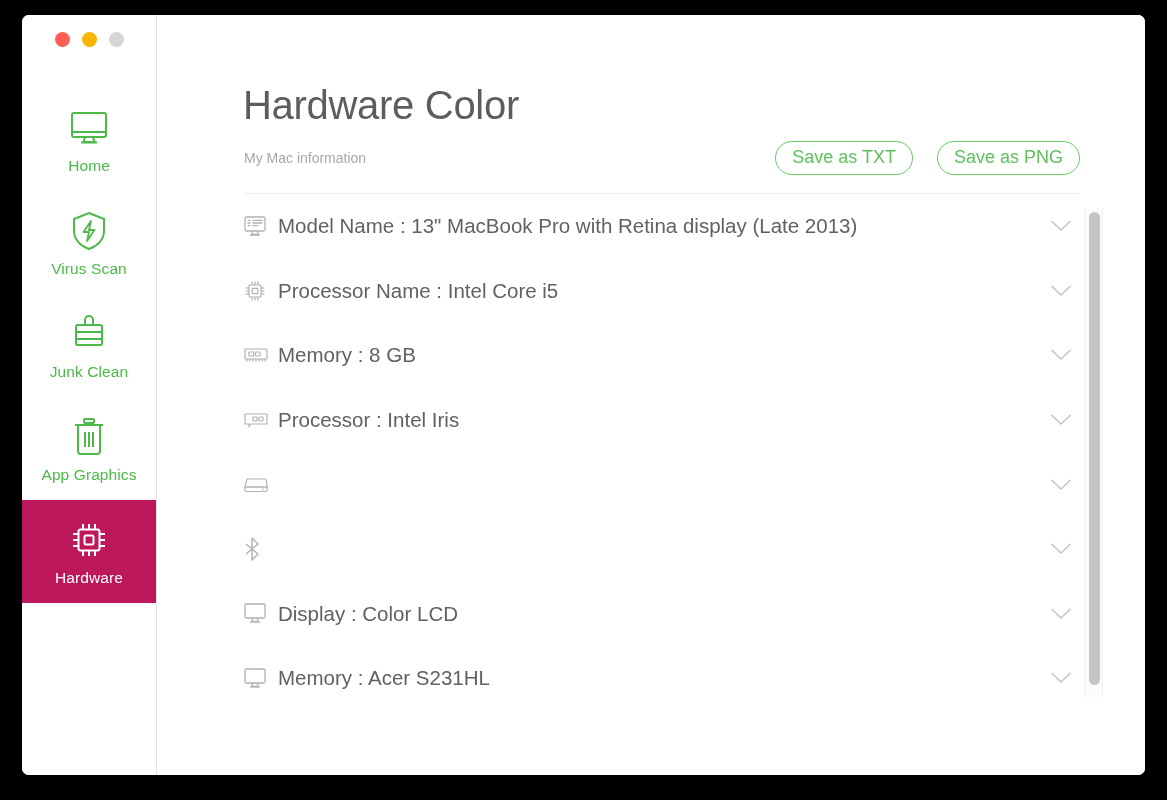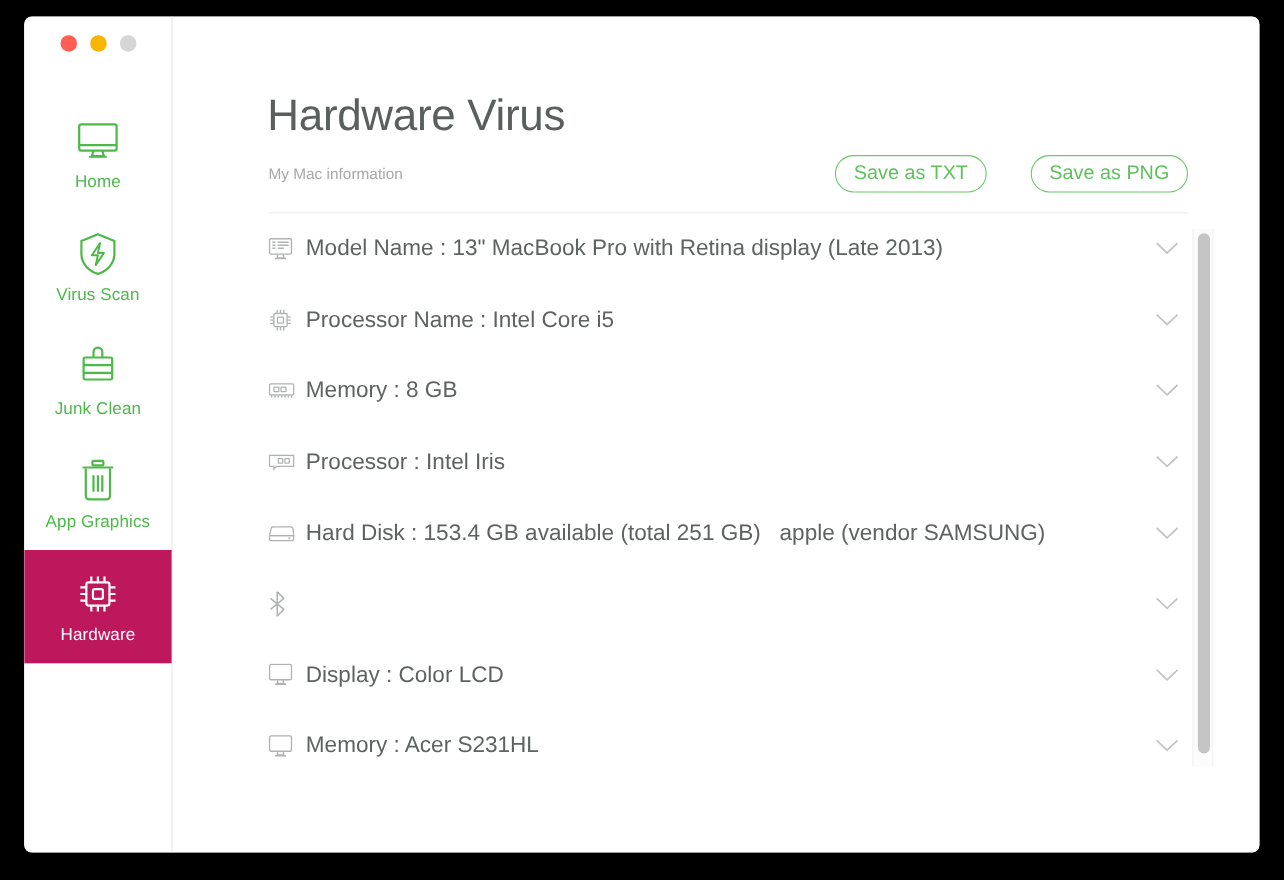--- a/index.html
+++ b/index.html
@@ -111,21 +111,21 @@
     color: #a6a9a8;
     font-weight: 400;
     white-space: nowrap;
   }
 
   #header-actions {
     position: absolute;
     right: 65px;
     top: 126px;
     display: flex;
-    gap: 40px;
+    gap: 24px;
   }
   .pill-btn {
     border: 1px solid #6bc96a;
     border-radius: 17px;
     color: #5ec15c;
     background: transparent;
     font-family: "Liberation Sans", sans-serif;
     font-size: 18px;
     padding: 6px 16px 8px;
     line-height: 1;
@@ -287,21 +287,21 @@
           </svg>
         </span>
         <span class="nav-label">Hardware</span>
       </div>
 
     </div>
   </div>
 
   <div id="main">
 
-    <div id="page-title">Hardware Virus</div>
+    <div id="page-title">Hardware Color</div>
     <div id="page-subtitle">My Mac information</div>
 
     <div id="header-actions">
       <button class="pill-btn">Save as TXT</button>
       <button class="pill-btn">Save as PNG</button>
     </div>
 
     <div id="info-list">
 
       <div class="info-row">
@@ -393,21 +393,20 @@
       </div>
 
       <div class="info-row">
         <span class="row-icon">
           <svg width="24" height="18" viewBox="0 0 24 18" fill="none" stroke="currentColor" stroke-width="1.2">
             <path d="M3.5 3 h17 a2 2 0 0 1 1.9 1.4 L23 11 H1 L2.6 4.4 A2 2 0 0 1 3.5 3 Z"></path>
             <path d="M1 11 h22 v3 a1.5 1.5 0 0 1 -1.5 1.5 h-19 A1.5 1.5 0 0 1 1 14 Z"></path>
             <circle cx="19" cy="13.3" r="0.9" fill="currentColor" stroke="none"></circle>
           </svg>
         </span>
-        <span class="row-text">Hard Disk : 153.4 GB available (total 251 GB)&nbsp;&nbsp; apple (vendor SAMSUNG)</span>
         <span class="row-chevron">
           <svg width="22" height="13" viewBox="0 0 22 13" fill="none" stroke="currentColor" stroke-width="1.6">
               <path d="M1.5 1.5 L11 10.5 L20.5 1.5"></path>
             </svg>
         </span>
       </div>
 
       <div class="info-row">
         <span class="row-icon">
           <svg width="16" height="24" viewBox="0 0 16 24" fill="none" stroke="currentColor" stroke-width="1.4" stroke-linejoin="round">

